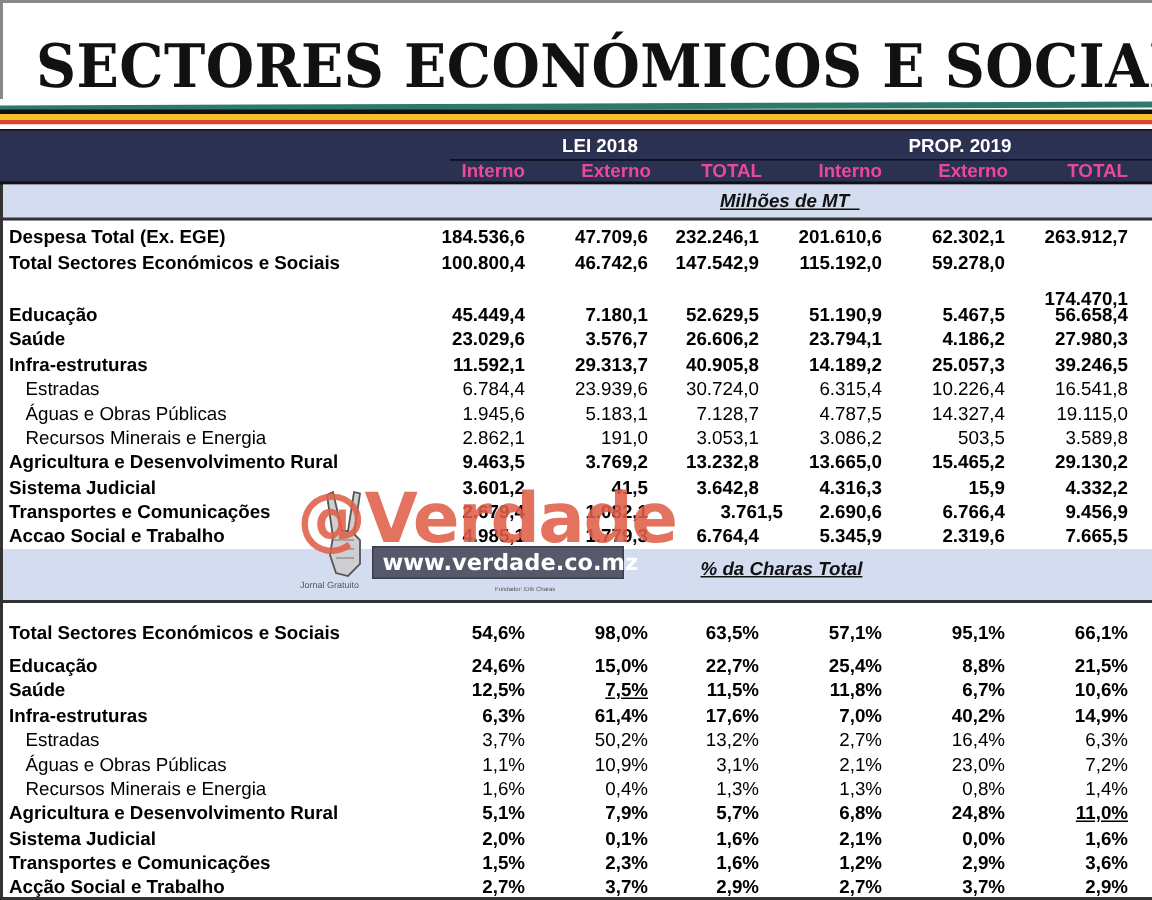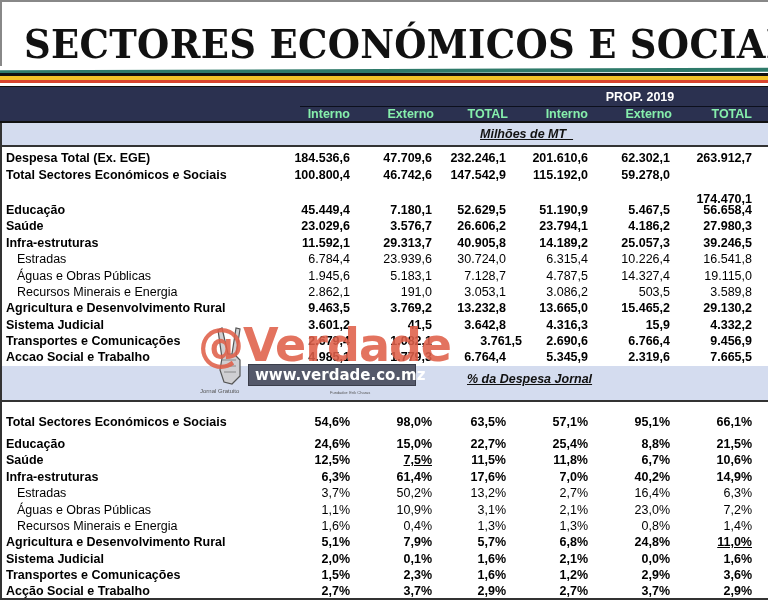--- a/index.html
+++ b/index.html
@@ -15,21 +15,21 @@
   .s-black { top: 7px; height: 3px; background: #111; }
   .s-yellow { top: 10px; height: 4px; background: #f2c228; }
   .s-red { top: 14px; height: 3px; background: #d9452f; }
   .s-white { top: 17px; height: 3px; background: #fff; }
 
   .table-frame { position: absolute; left: 0; top: 86px; width: 768px; height: 514px; border-left: 2px solid #333; }
 
   .hdr { position: absolute; left: 0; top: 86px; width: 768px; height: 37px; background: #2b3150; border-top: 1px solid #111; border-bottom: 2px solid #111; }
   .hdr .grp { position: absolute; top: 3px; color: #fff; font-weight: bold; font-size: 12.5px; text-align: center; }
   .hdr .grp-line { position: absolute; top: 19px; height: 1px; background: #0c0f1c; }
-  .hdr .col { position: absolute; top: 20px; color: #86efac; font-weight: bold; font-size: 12.5px; text-align: right; }
+  .hdr .col { position: absolute; top: 20px; color: #ec4899; font-weight: bold; font-size: 12.5px; text-align: right; }
 
   .band { position: absolute; left: 2px; width: 766px; background: #d4dcef; border-bottom: 2px solid #333; padding-left: 28px; }
   .band-label { position: absolute; font-style: italic; font-weight: bold; font-size: 12.5px; color: #111; text-decoration: underline; white-space: pre; }
 
   .row { position: absolute; left: 2px; width: 766px; height: 16.4px; font-size: 12.5px; line-height: 16.4px; }
   .row .lbl { position: absolute; left: 4px; white-space: nowrap; }
   .row.sub .lbl { left: 15px; }
   .row .v { position: absolute; text-align: right; white-space: nowrap; }
   .row.bold { font-weight: bold; }
   .row.sub { font-weight: normal; }
@@ -55,20 +55,21 @@
   <div class="stripe s-teal"></div>
   <div class="stripe s-black"></div>
   <div class="stripe s-yellow"></div>
   <div class="stripe s-red"></div>
   <div class="stripe s-white"></div>
 </div>
 
 <div class="table-frame"></div>
 
 <div class="hdr">
+  <div class="grp" style="left:300px;width:200px;">LEI 2018</div>
   <div class="grp-line" style="left:300px;width:168px;"></div>
   <div class="grp" style="left:540px;width:200px;">PROP. 2019</div>
   <div class="grp-line" style="left:300px;width:468px;"></div>
   <div class="col" style="left:280px;width:70px;">Interno</div>
   <div class="col" style="left:354px;width:80px;">Externo</div>
   <div class="col" style="left:440px;width:68px;">TOTAL</div>
   <div class="col" style="left:510px;width:78px;">Interno</div>
   <div class="col" style="left:590px;width:82px;">Externo</div>
   <div class="col" style="left:680px;width:72px;">TOTAL</div>
 </div>
@@ -182,21 +183,21 @@
       <span class="v" style="left: 278px; width: 70px;">4.985,1</span>
       <span class="v" style="left: 352px; width: 78px;">1.779,3</span>
       <span class="v" style="left: 434px; width: 70px;">6.764,4</span>
       <span class="v" style="left: 508px; width: 78px;">5.345,9</span>
       <span class="v" style="left: 588px; width: 80px;">2.319,6</span>
       <span class="v" style="left: 678px; width: 72px;">7.665,5</span>
     </div>
   </div>
 
 <div class="band" style="top:366px;height:36px;">
-  <div class="band-label" style="left:465px;top:6px;">% da Despesa Jornal</div>
+  <div class="band-label" style="left:465px;top:6px;">% da Charas Total</div>
 </div>
 
 <div id="pct-rows">
     <div class="row bold" style="top: 414px;">
       <span class="lbl">Total Sectores Económicos e Sociais</span>
       <span class="v" style="left: 278px; width: 70px;">54,6%</span>
       <span class="v" style="left: 352px; width: 78px;">98,0%</span>
       <span class="v" style="left: 434px; width: 70px;">63,5%</span>
       <span class="v" style="left: 508px; width: 78px;">57,1%</span>
       <span class="v" style="left: 588px; width: 80px;">95,1%</span>

